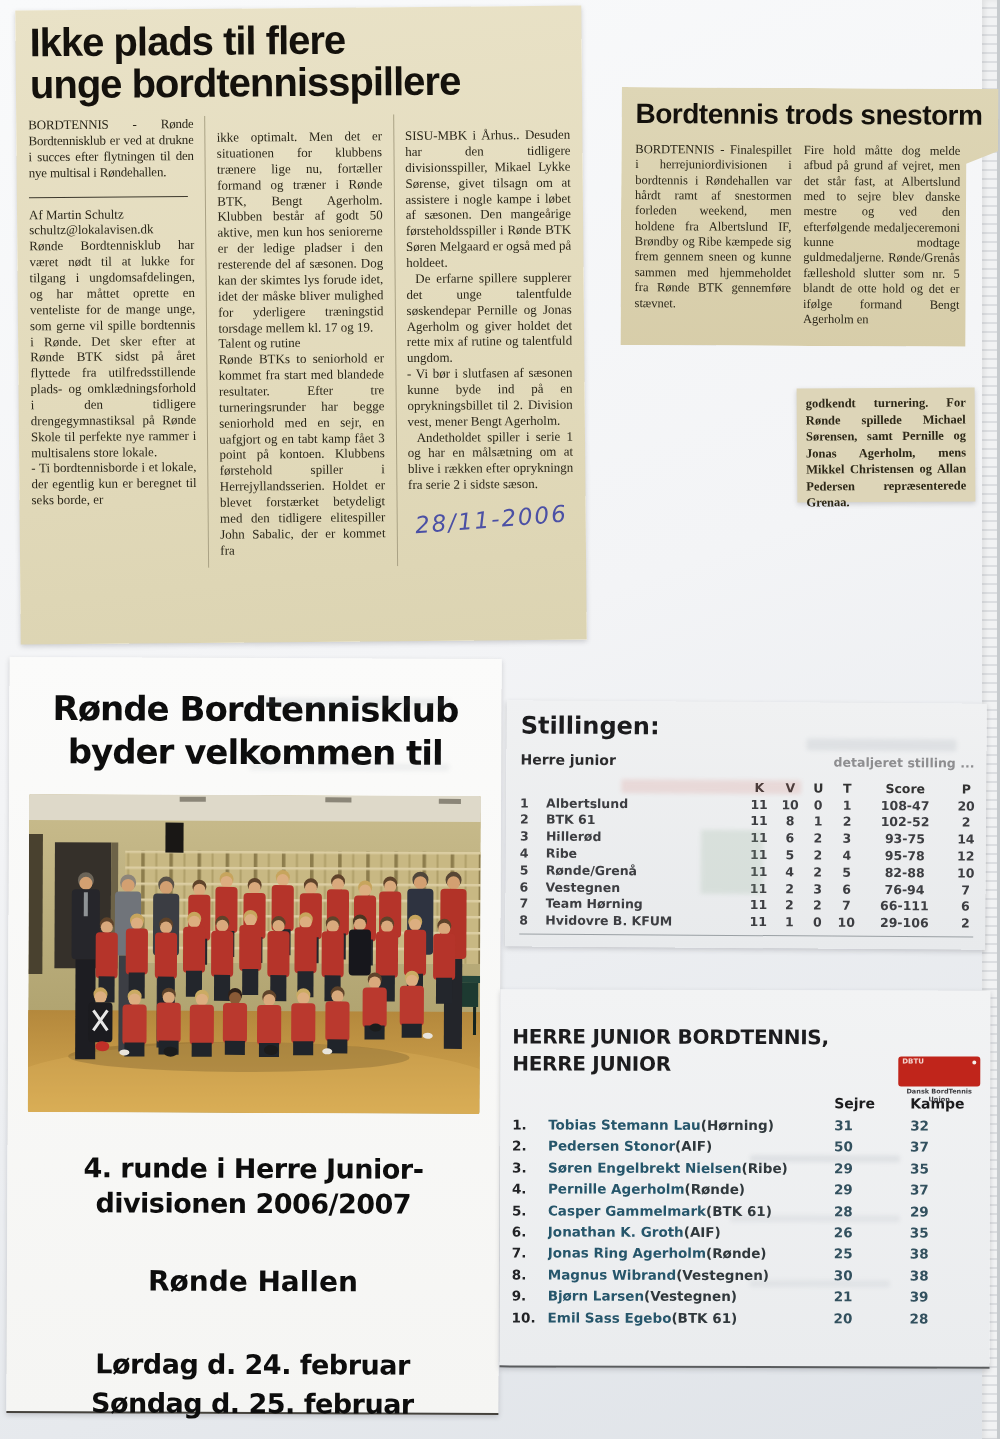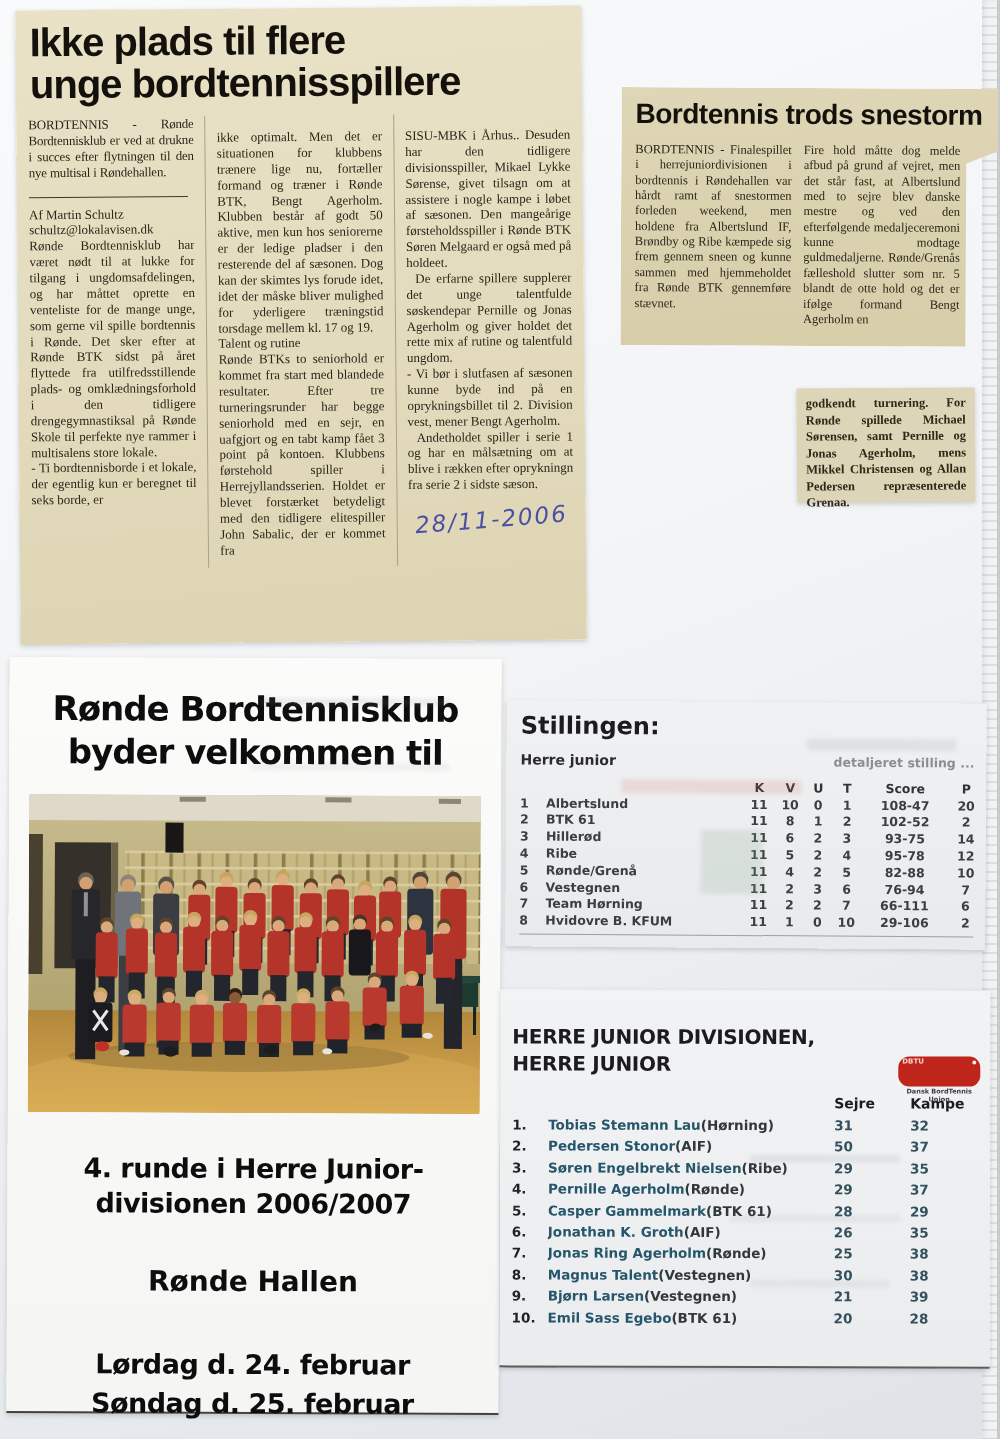--- a/index.html
+++ b/index.html
@@ -67,21 +67,21 @@
   .sc{white-space:nowrap;overflow:hidden;}
   .sc.num,.sc.score,.sc.p{text-align:center;}
   .st-rows{border-bottom:1px solid #9aa0a4;padding-bottom:4px;}
   
   .toplist{left:500px;top:990px;width:490px;height:378px;box-sizing:border-box;padding:12px 10px 0 12px;
         background:linear-gradient(180deg,#f2f3f4 0%,#eaecee 100%);transform:rotate(.15deg);
         border-bottom:2px solid #5a5c5e;color:#1c1c1e;}
   .tl-title{font:bold 27px/1.1 "DejaVu Sans",sans-serif;}
   .tl-sub{margin-top:22px;font:bold 20px/1.35 "DejaVu Sans",sans-serif;letter-spacing:-.3px;}
   .tl-logo{position:absolute;right:10px;top:66px;width:82px;text-align:center;}
-  .tl-logo .box{position:relative;width:82px;height:30px;background:#c0251b;border-radius:11px;}
+  .tl-logo .box{position:relative;width:82px;height:30px;background:#c0251b;border-radius:3px;}
   .tl-logo .box span{position:absolute;left:4px;top:2px;font:bold 7px/1 "DejaVu Sans",sans-serif;color:#f3d3cd;}
   .tl-logo .dot{position:absolute;right:4px;top:4px;width:4px;height:4px;border-radius:50%;background:#f6efe9;}
   .tl-logo .cap{margin-top:2px;font:bold 6.5px/1.2 "DejaVu Sans",sans-serif;color:#3c3c40;}
   .tl-row{display:grid;grid-template-columns:36px 286px 76px 72px;align-items:baseline;
         font:bold 13.5px/21.4px "DejaVu Sans",sans-serif;}
   .tl-head{margin-top:16px;font:bold 14px/18px "DejaVu Sans",sans-serif;color:#1b1b1d;}
   .tl-rank{color:#222326;}
   .tl-name{color:#26566b;white-space:nowrap;overflow:hidden;}
   .tl-club{color:#30383c;}
   .tl-num{text-align:left;color:#32505e;}
@@ -423,21 +423,21 @@
     <div class="ghost gbar" style="left:250px;top:165px;width:150px"></div>
     <div class="ghost gbar" style="left:230px;top:225px;width:170px;opacity:.1"></div>
     <div class="ghost gbar" style="left:250px;top:290px;width:140px;opacity:.1"></div>
     <div class="tl-logo">
       <div class="box">
         <span>DBTU</span>
         <i class="dot"></i>
       </div>
       <div class="cap">Dansk BordTennis Union</div>
     </div>
-    <div class="tl-sub"><span>HERRE JUNIOR DIVISIONEN,</span><br><span>HERRE JUNIOR</span></div>
+    <div class="tl-sub"><span>HERRE JUNIOR BORDTENNIS,</span><br><span>HERRE JUNIOR</span></div>
     <div class="tl-row tl-head">
       <span></span>
       <span></span>
       <span class="tl-num" style="color:#1b1b1d">Sejre</span>
       <span class="tl-num" style="color:#1b1b1d">Kampe</span>
     </div>
     <div class="tl-rows">
 
         <div class="tl-row">
           <span class="tl-rank">1.</span>
@@ -483,21 +483,21 @@
 
         <div class="tl-row">
           <span class="tl-rank">7.</span>
           <span class="tl-name"><span>Jonas Ring Agerholm</span><span class="tl-club">(Rønde)</span></span>
           <span class="tl-num">25</span>
           <span class="tl-num">38</span>
         </div>
 
         <div class="tl-row">
           <span class="tl-rank">8.</span>
-          <span class="tl-name"><span>Magnus Talent</span><span class="tl-club">(Vestegnen)</span></span>
+          <span class="tl-name"><span>Magnus Wibrand</span><span class="tl-club">(Vestegnen)</span></span>
           <span class="tl-num">30</span>
           <span class="tl-num">38</span>
         </div>
 
         <div class="tl-row">
           <span class="tl-rank">9.</span>
           <span class="tl-name"><span>Bjørn Larsen</span><span class="tl-club">(Vestegnen)</span></span>
           <span class="tl-num">21</span>
           <span class="tl-num">39</span>
         </div>

